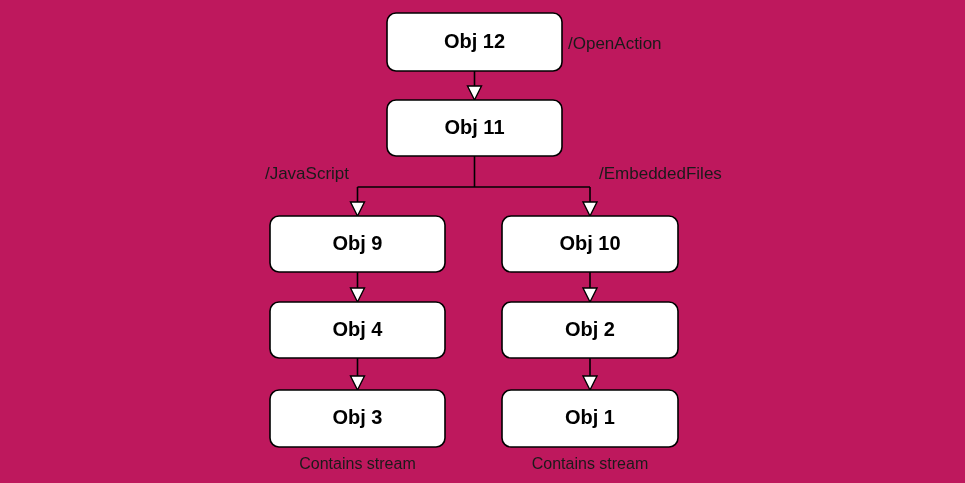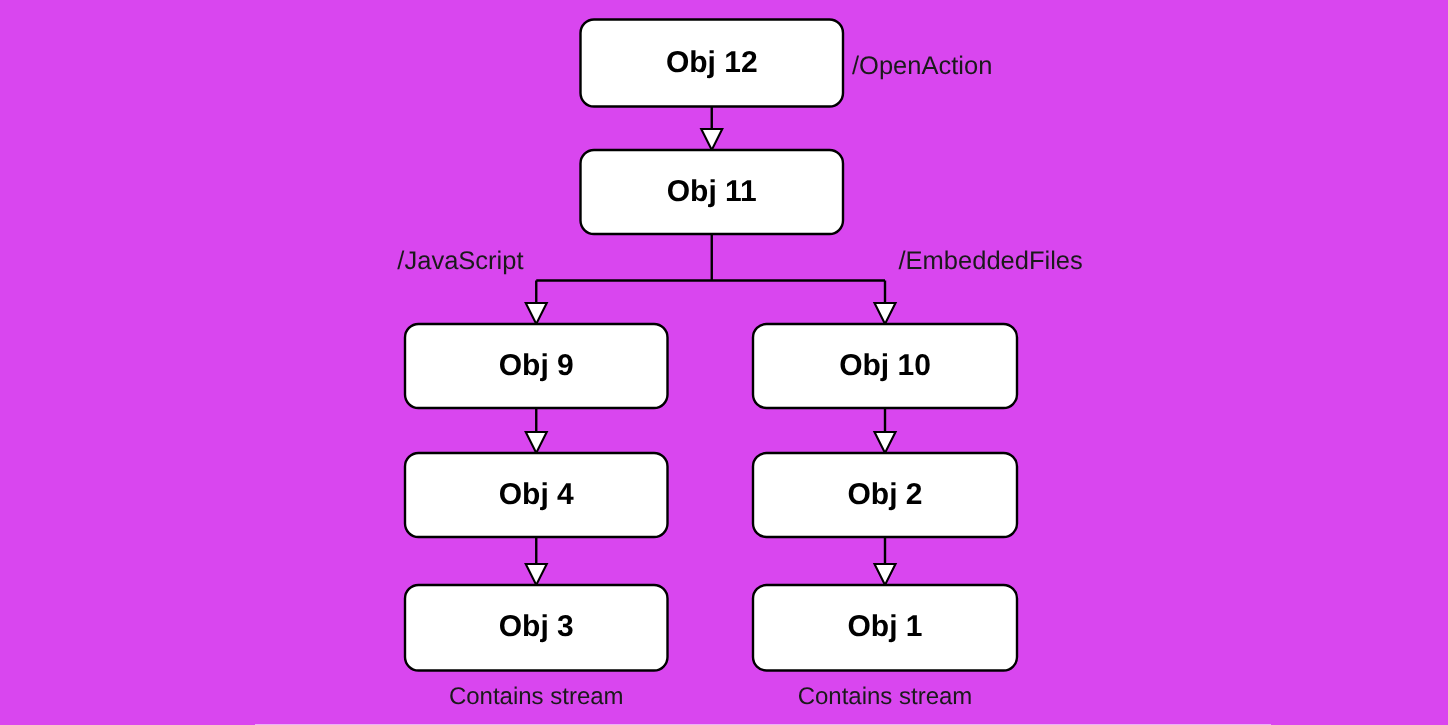--- a/index.html
+++ b/index.html
@@ -10,21 +10,21 @@
   body {
     width: 965px;
     height: 483px;
     font-family: "Liberation Sans", sans-serif;
     overflow: hidden;
   }
   #diagram-root {
     position: relative;
     width: 965px;
     height: 483px;
-    background: #d946ef;
+    background: #be185d;
   }
   svg#graph {
     display: block;
     width: 965px;
     height: 483px;
   }
   .node-box {
     fill: #ffffff;
     stroke: #000000;
     stroke-width: 1.6;

